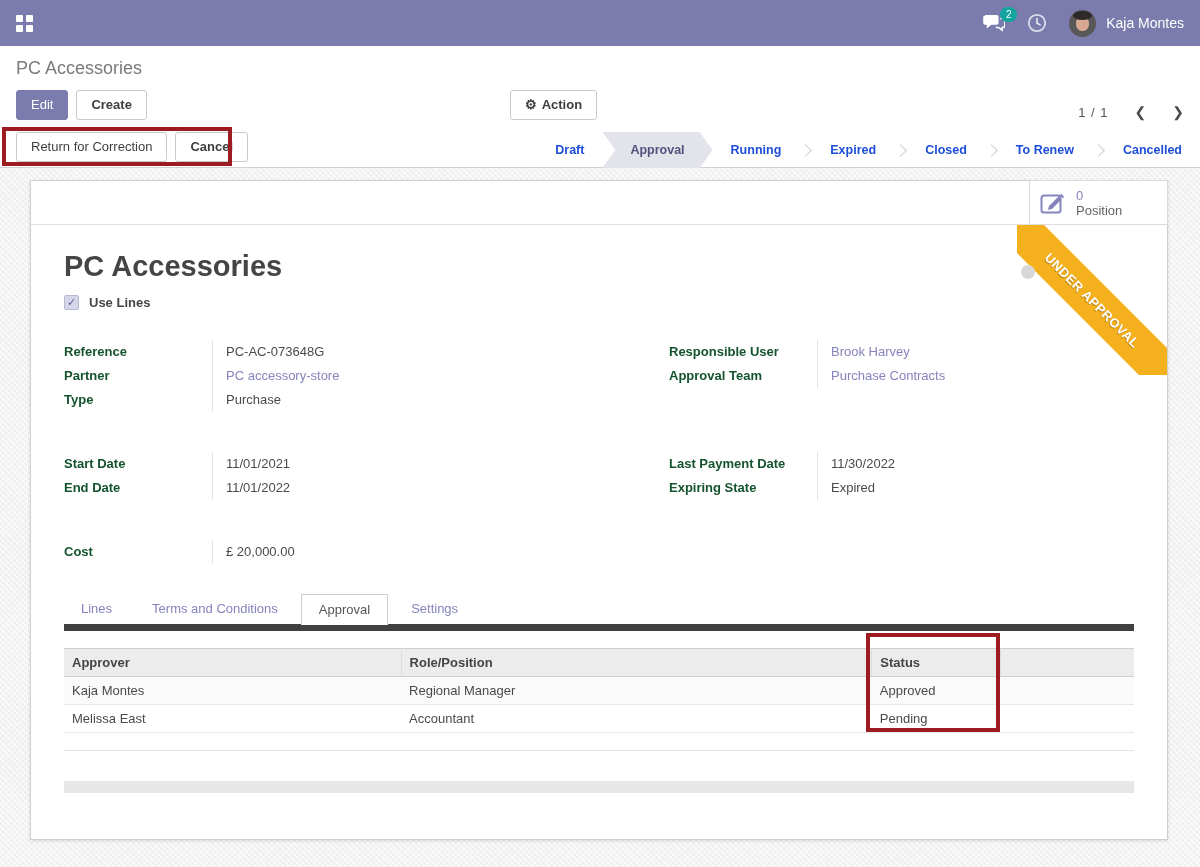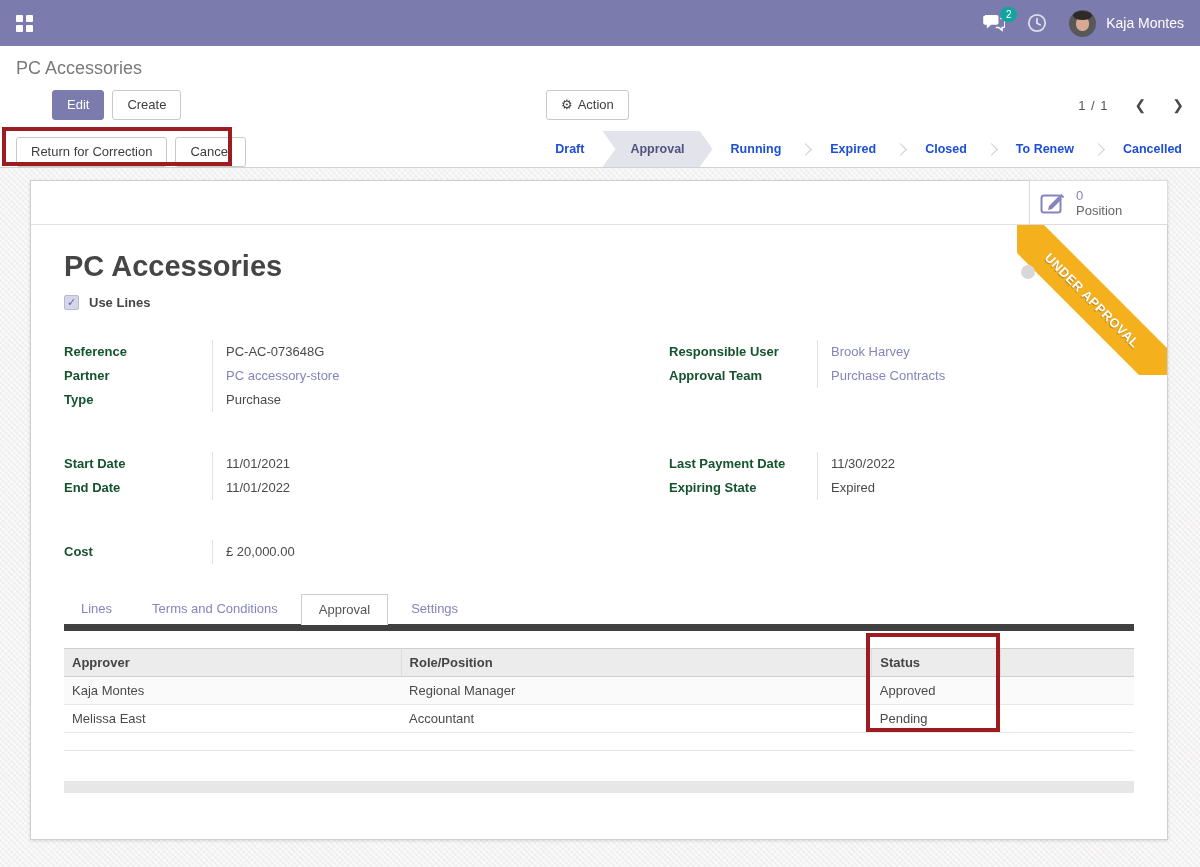--- a/index.html
+++ b/index.html
@@ -20,32 +20,32 @@
   .nav-badge{position:absolute;top:-7px;right:-12px;background:var(--badge);color:#fff;font-size:10px;
     min-width:17px;height:15px;line-height:15px;text-align:center;border-radius:8px;padding:0 3px;}
   .avatar{width:27px;height:27px;border-radius:50%;background:#585858;overflow:hidden;position:relative;cursor:pointer;}
   .avatar::after{content:"";position:absolute;left:7px;top:6px;width:13px;height:15px;border-radius:50% 50% 45% 45%;background:#d8a892;}
   .avatar::before{content:"";position:absolute;left:4px;top:1px;width:19px;height:9px;border-radius:50%;background:#2e2a2a;z-index:1;}
   .user-name{color:#fff;font-size:14px;margin-left:-12px;cursor:pointer;}
   
   .breadcrumb-row{padding:10px 16px 2px;}
   .breadcrumb{font-size:18px;color:#7a7a7a;line-height:24px;}
   
-  .cp-row{position:relative;display:flex;align-items:center;padding:8px 16px 12px;margin-left:36px;}
+  .cp-row{position:relative;display:flex;align-items:flex-end;padding:8px 16px 12px;}
   .btn{display:inline-block;font-size:13px;line-height:16px;padding:6px 14px;border-radius:3px;
     border:1px solid #c9c9c9;background:#fff;color:#3e3e3e;cursor:pointer;}
   .btn-primary{background:var(--brand);border-color:var(--brand);color:#fff;}
-  .btn + .btn{margin-left:8px;}
+  .btn + .btn{margin-left:8px;font-weight:bold;}
   .action-btn{position:absolute;left:502px;top:8px;}
   .gear{font-size:13px;margin-right:5px;}
   .pager{margin-left:auto;display:flex;align-items:center;gap:26px;color:#555;}
   .pager-count{font-size:13px;letter-spacing:1px;}
   .pager-arrow{font-size:14px;font-weight:bold;color:#4a4a4a;cursor:pointer;}
   
-  .statusbar{height:36px;border-bottom:1px solid #d2d2d2;display:flex;align-items:flex-end;padding-left:16px;background:#fff;}
+  .statusbar{height:36px;border-bottom:1px solid #d2d2d2;display:flex;align-items:flex-start;padding-left:16px;background:#fff;}
   .pipeline{margin-left:auto;display:flex;align-items:center;height:36px;}
   .state{padding:0 18px;height:36px;line-height:36px;font-size:12.5px;font-weight:bold;color:#1d4ed8;cursor:pointer;white-space:nowrap;}
   .state.active{background:#e3e3eb;color:#52527e;padding:0 28px;
     clip-path:polygon(0 0,calc(100% - 13px) 0,100% 50%,calc(100% - 13px) 100%,0 100%,13px 50%);}
   .chev-sep{width:9px;height:9px;border-top:1px solid #ccc;border-right:1px solid #ccc;transform:rotate(45deg);margin:0 2px;}
   
   .content{position:absolute;top:168px;left:0;right:0;bottom:0;
     background:
       repeating-linear-gradient(45deg,rgba(255,255,255,.55) 0 2px,rgba(0,0,0,0) 2px 4px),
       repeating-linear-gradient(-45deg,rgba(255,255,255,.35) 0 2px,rgba(0,0,0,0) 2px 4px),

